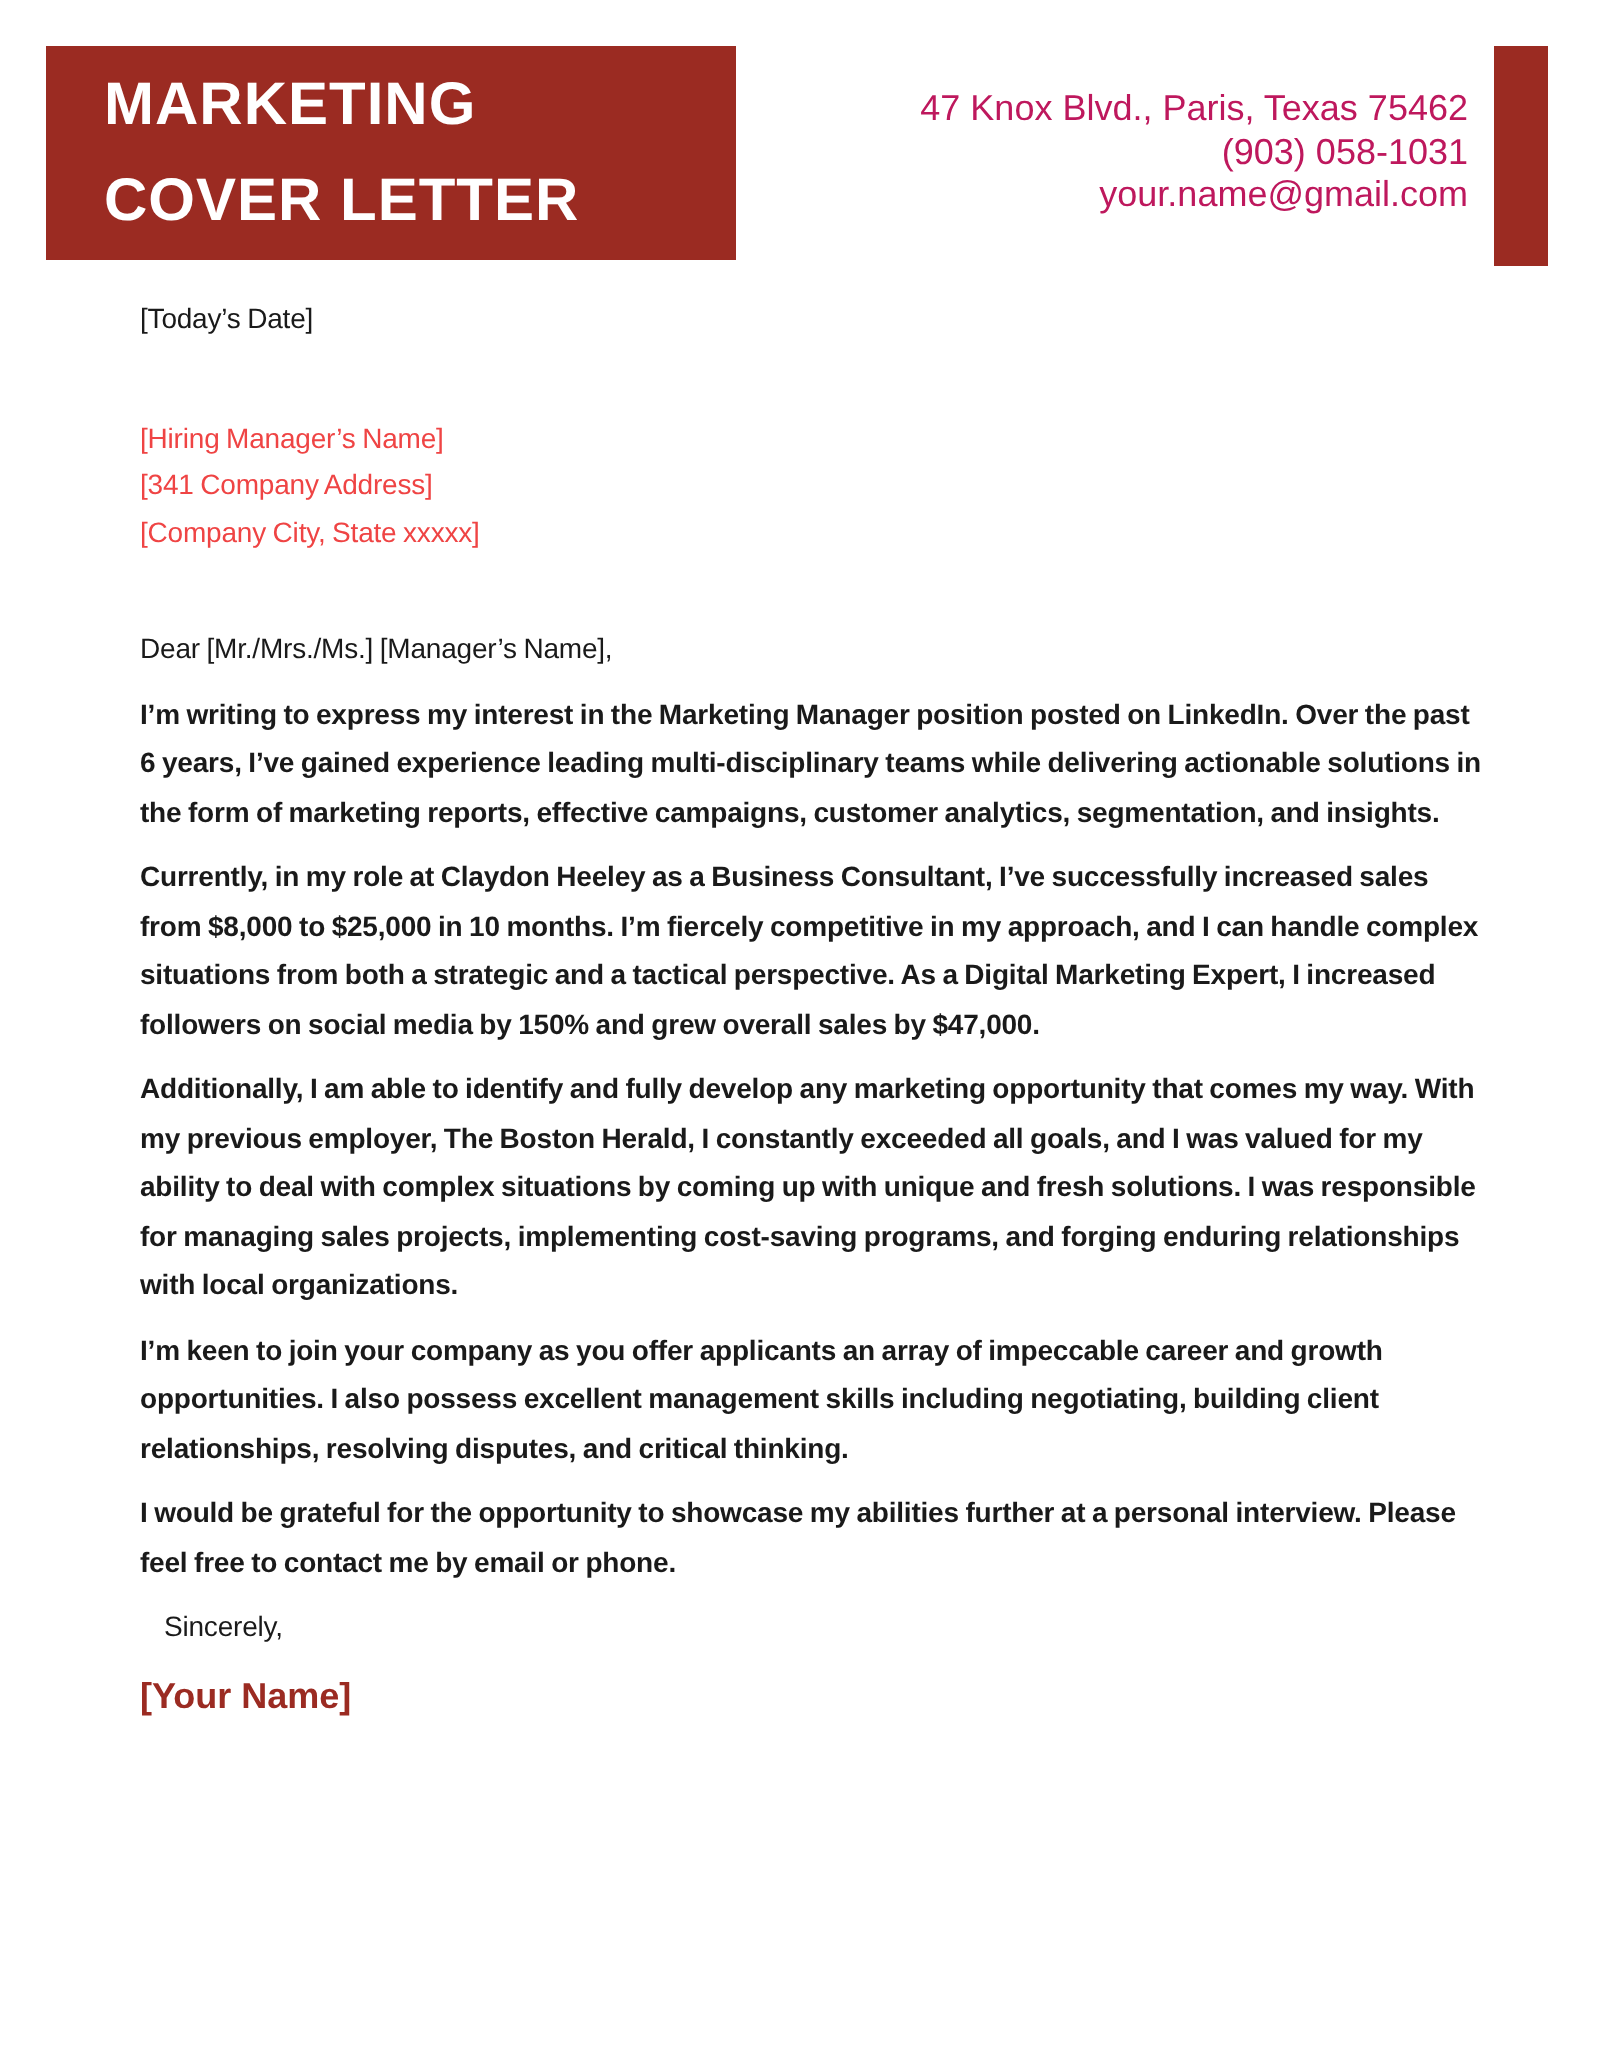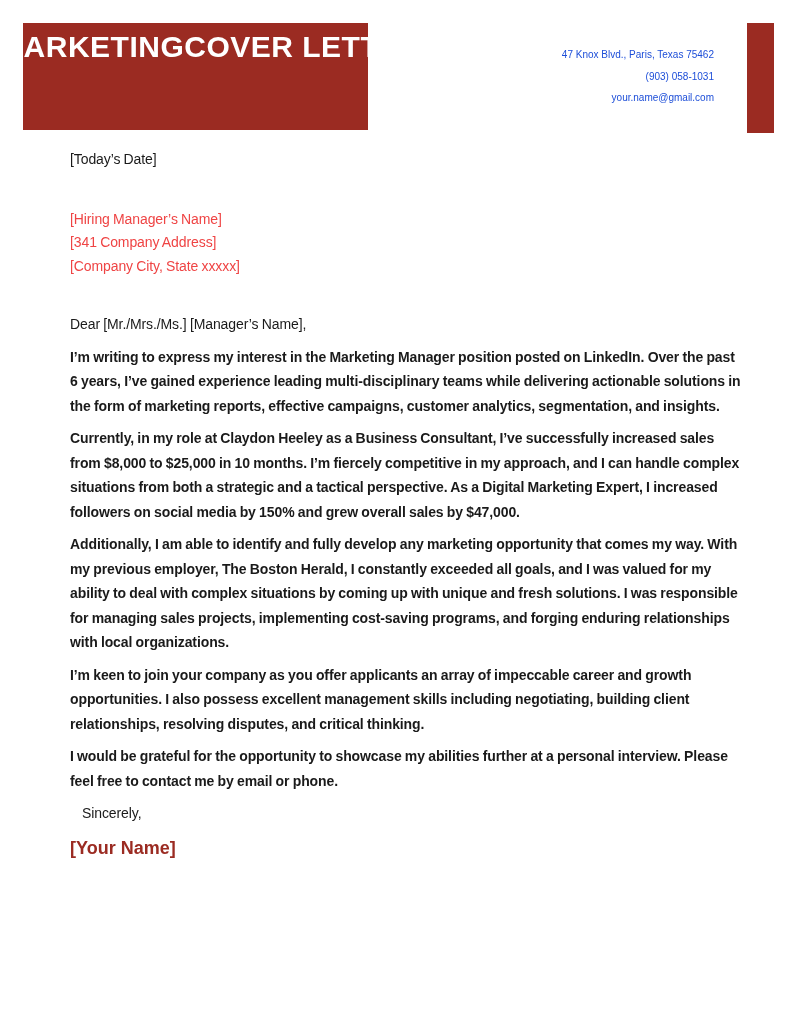--- a/index.html
+++ b/index.html
@@ -18,39 +18,40 @@
     position: absolute;
     left: 23px;
     top: 23px;
     width: 345px;
     height: 107px;
     background: #9b2b22;
     color: #ffffff;
     box-sizing: border-box;
     padding-left: 29px;
     display: flex;
+    flex-direction: column;
     justify-content: center;
   }
   .banner .banner-line {
     font-weight: bold;
     font-size: 30px;
     line-height: 48px;
     letter-spacing: 0.5px;
     white-space: nowrap;
   }
 
   
   .contact {
     position: absolute;
     top: 44px;
-    right: 86px;
+    right: 66px;
     text-align: right;
-    font-size: 10px;
+    font-size: 18px;
     line-height: 21.5px;
-    color: #1d4ed8;
+    color: #be185d;
   }
 
   
   .accent-bar {
     position: absolute;
     left: 747px;
     top: 23px;
     width: 27px;
     height: 110px;
     background: #9b2b22;

